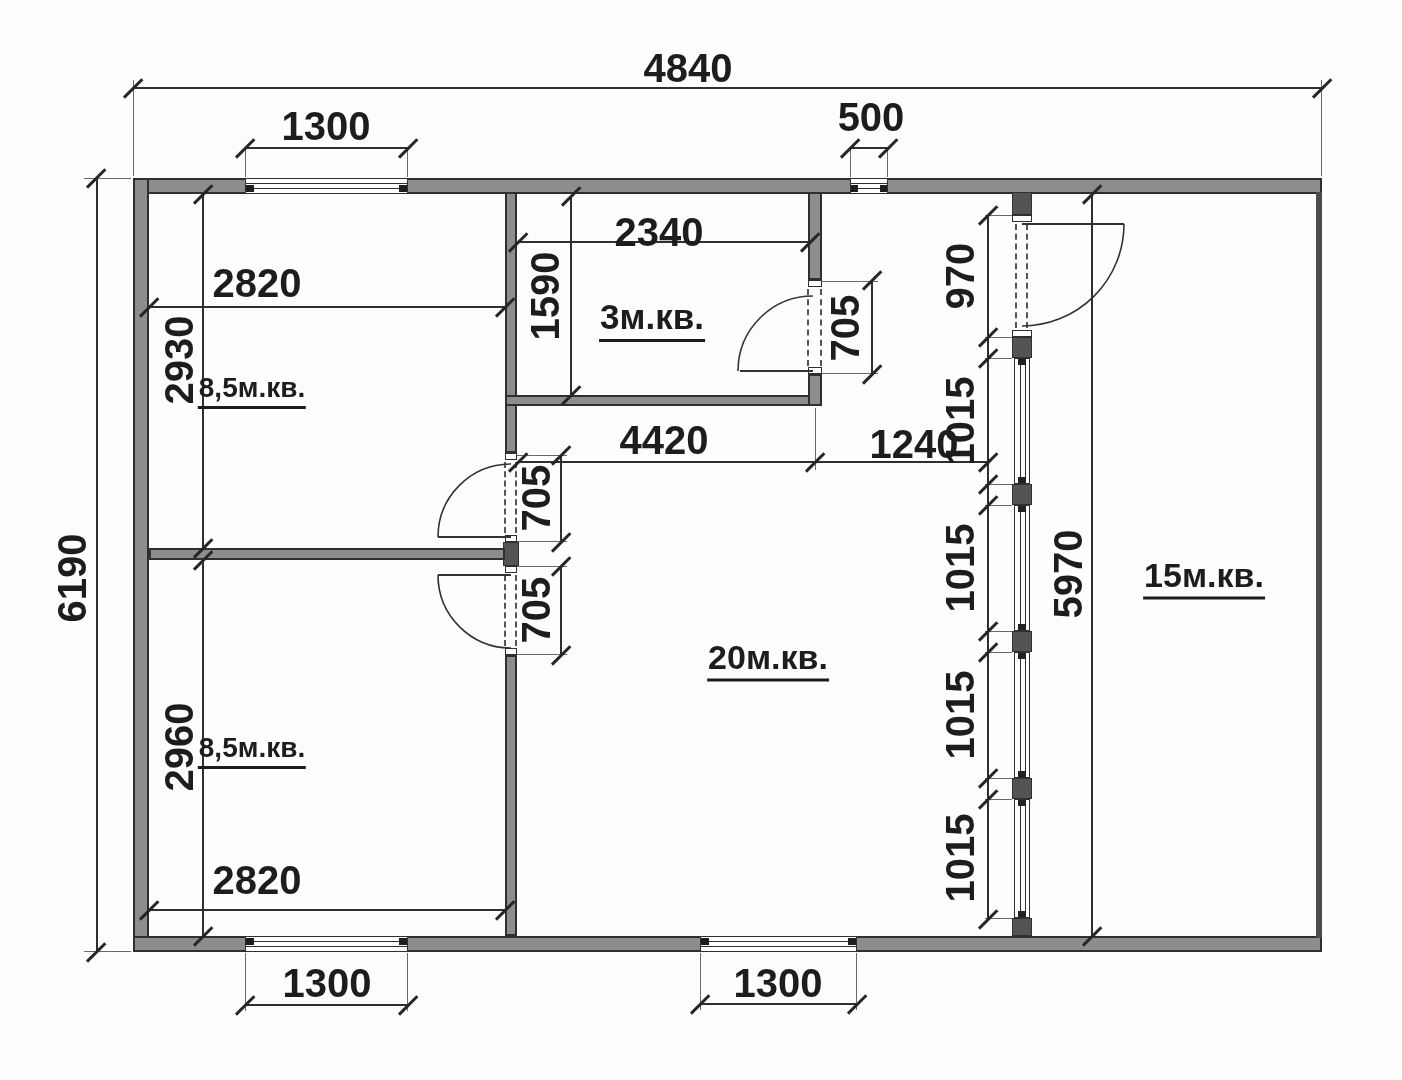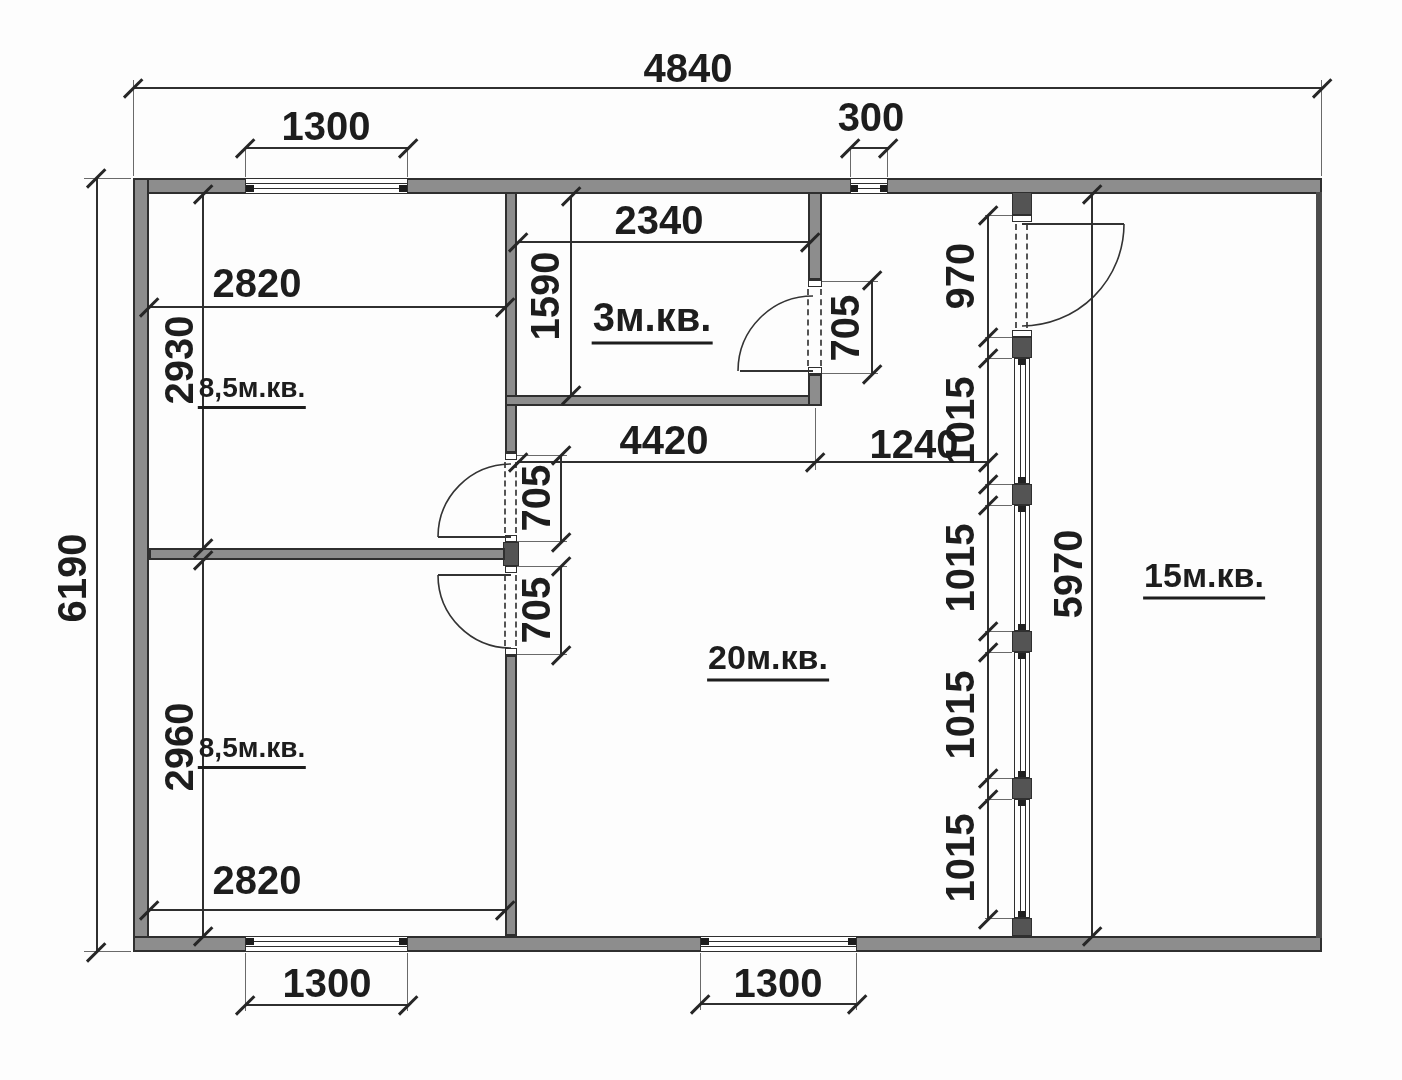--- a/index.html
+++ b/index.html
@@ -215,40 +215,40 @@
   <i class="tick" style="left:136px;top:909px"></i>
   <i class="tick" style="left:492px;top:909px"></i>
   <i class="tick" style="left:232px;top:1004px"></i>
   <i class="tick" style="left:395px;top:1004px"></i>
   <i class="tick" style="left:687px;top:1003px"></i>
   <i class="tick" style="left:844px;top:1003px"></i>
 
   <div class="dimlabel" style="left:688px;top:68px">4840</div>
   <div class="dimlabel rot" style="left:72px;top:578px">6190</div>
   <div class="dimlabel" style="left:326px;top:126px">1300</div>
-  <div class="dimlabel" style="left:871px;top:117px">300</div>
+  <div class="dimlabel" style="left:871px;top:117px">500</div>
   <div class="dimlabel rot" style="left:179px;top:360px">2930</div>
   <div class="dimlabel" style="left:257px;top:283px">2820</div>
-  <div class="dimlabel" style="left:659px;top:220px">2340</div>
+  <div class="dimlabel" style="left:659px;top:232px">2340</div>
   <div class="dimlabel rot" style="left:545px;top:296px">1590</div>
   <div class="dimlabel" style="left:664px;top:440px">4420</div>
   <div class="dimlabel" style="left:914px;top:444px">1240</div>
   <div class="dimlabel rot" style="left:845px;top:328px">705</div>
   <div class="dimlabel rot" style="left:536px;top:498px">705</div>
   <div class="dimlabel rot" style="left:536px;top:610px">705</div>
   <div class="dimlabel rot" style="left:960px;top:276px">970</div>
   <div class="dimlabel rot" style="left:960px;top:421px">1015</div>
   <div class="dimlabel rot" style="left:960px;top:568px">1015</div>
   <div class="dimlabel rot" style="left:960px;top:715px">1015</div>
   <div class="dimlabel rot" style="left:960px;top:858px">1015</div>
   <div class="dimlabel rot" style="left:1068px;top:574px">5970</div>
   <div class="dimlabel rot" style="left:179px;top:747px">2960</div>
   <div class="dimlabel" style="left:257px;top:880px">2820</div>
   <div class="dimlabel" style="left:327px;top:983px">1300</div>
   <div class="dimlabel" style="left:778px;top:983px">1300</div>
 
   <div class="roomlabel" style="left:252px;top:388px;font-size:28px"><b>8,5м.кв.</b></div>
   <div class="roomlabel" style="left:252px;top:748px;font-size:28px"><b>8,5м.кв.</b></div>
-  <div class="roomlabel" style="left:652px;top:317px;font-size:40px"><b>3м.кв.</b></div>
+  <div class="roomlabel" style="left:652px;top:317px;font-size:35px"><b>3м.кв.</b></div>
   <div class="roomlabel" style="left:768px;top:657px;font-size:34px"><b>20м.кв.</b></div>
   <div class="roomlabel" style="left:1204px;top:575px;font-size:34px"><b>15м.кв.</b></div>
 
 </div>
 
 </body></html>

